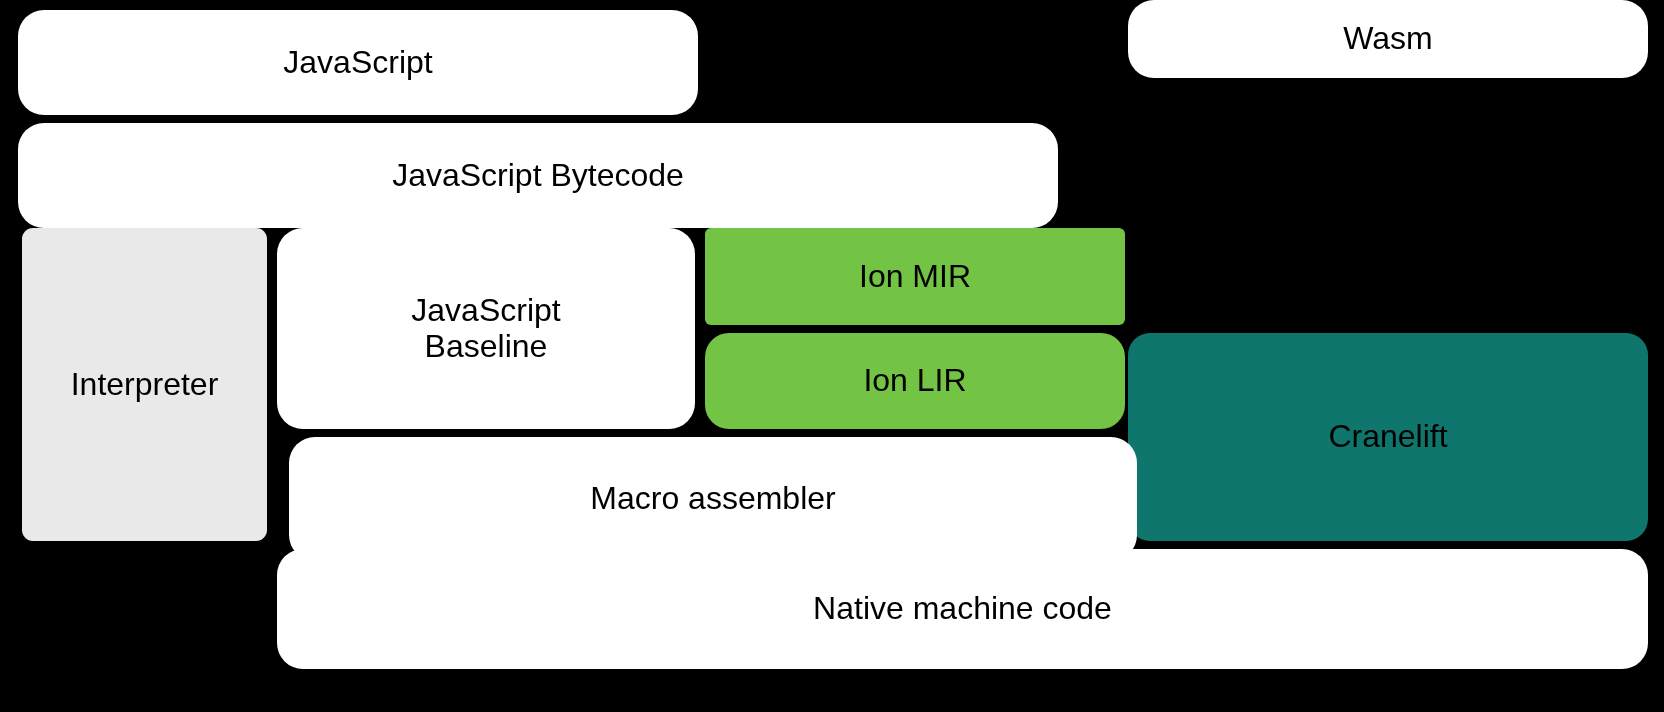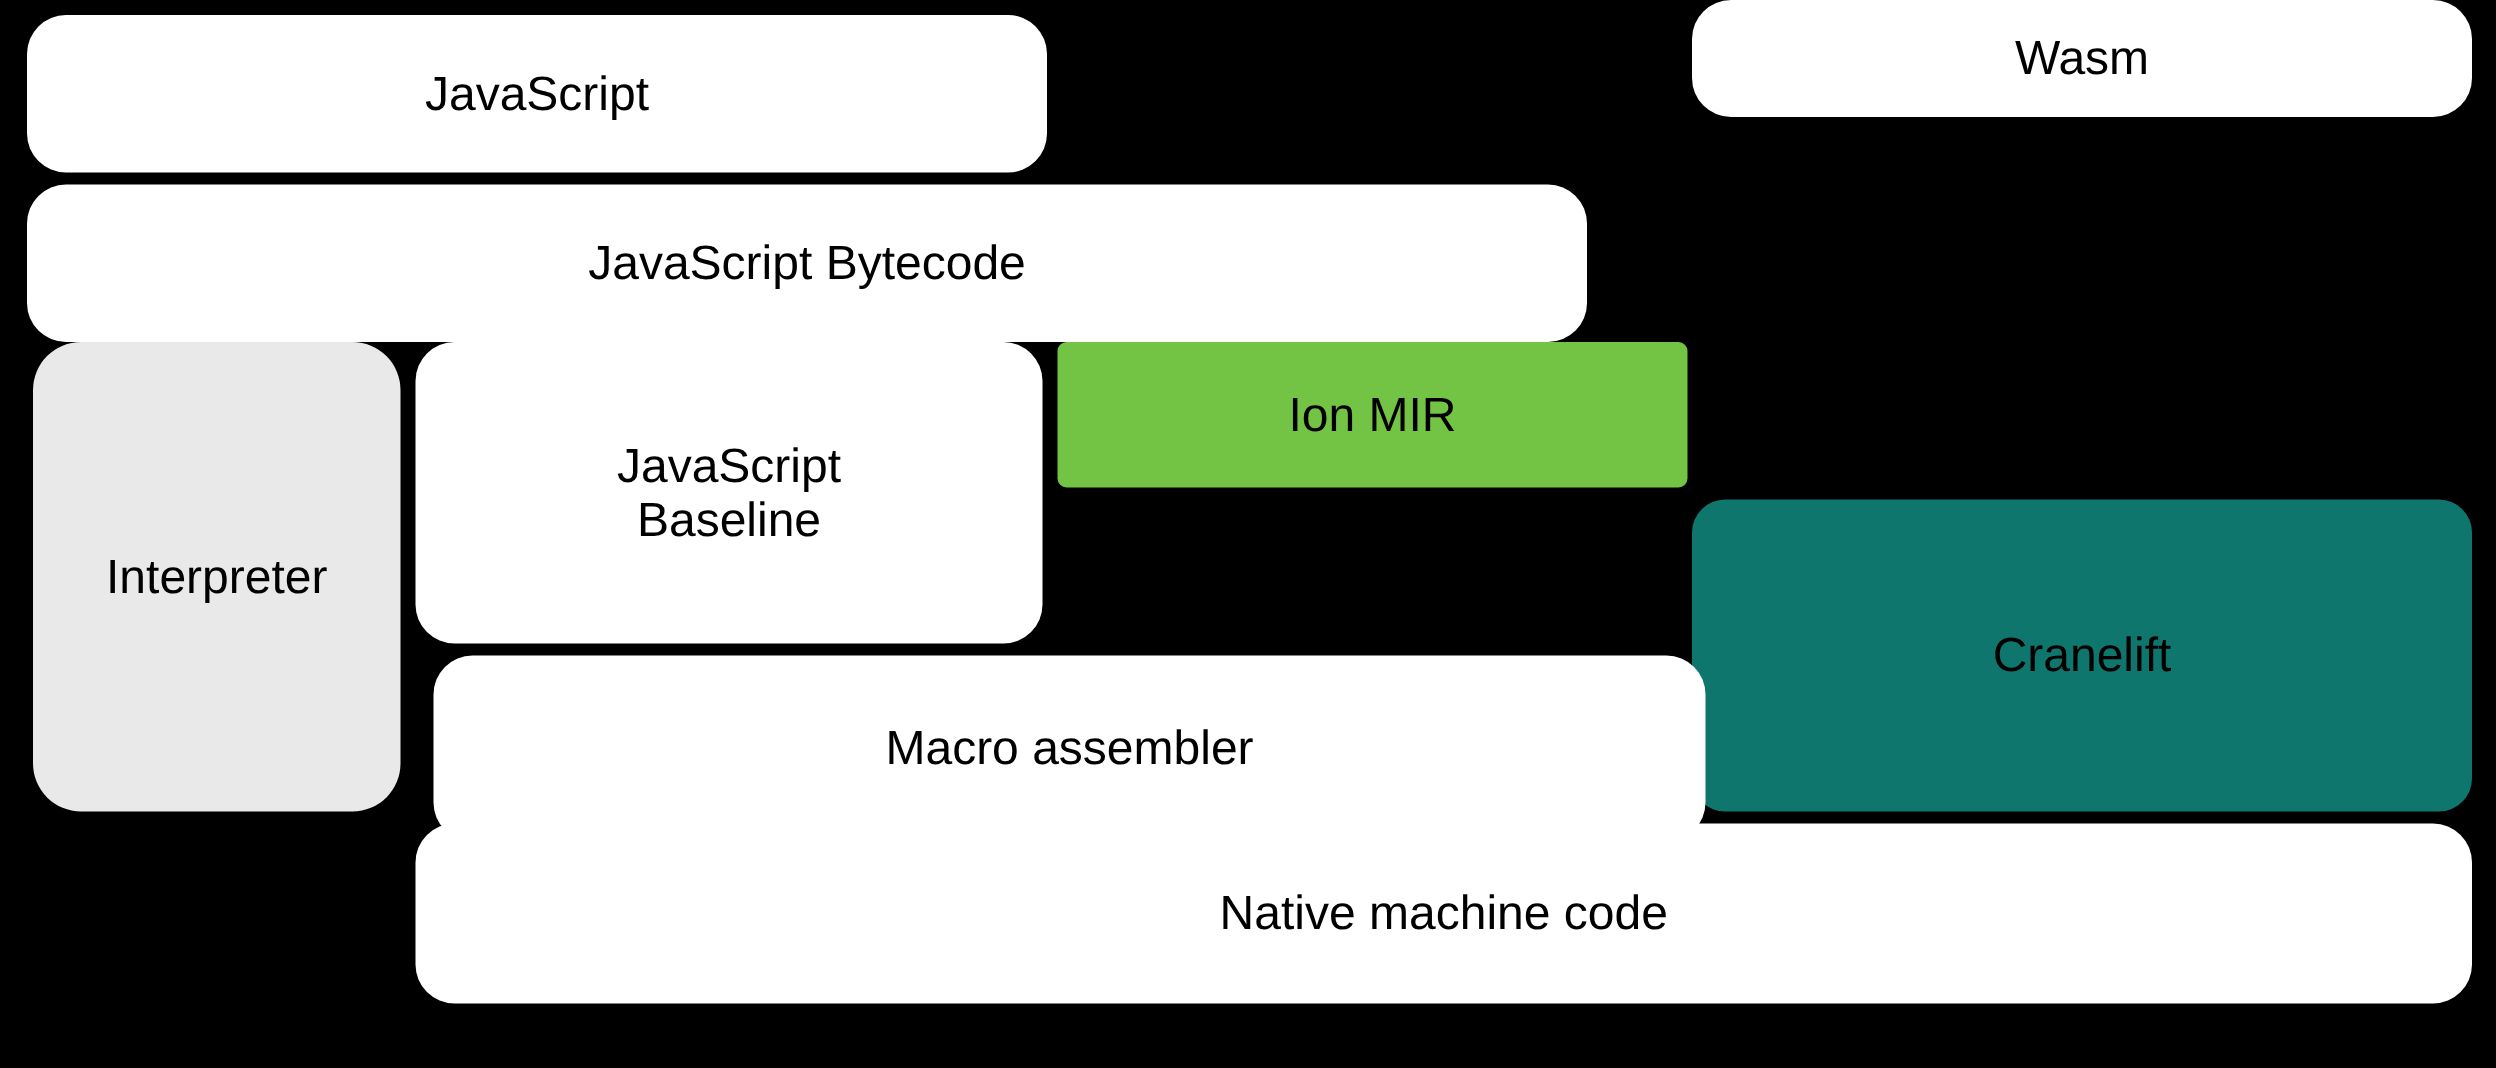--- a/index.html
+++ b/index.html
@@ -40,21 +40,21 @@
   .fill-pink   { background: #0f766e; border-radius: 22px; }
 
   
   #n-javascript        { left: 18px;   top: 10px;  width: 680px; height: 105px; }
   #n-asmjs             { left: 705px;  top: 10px;  width: 415px; height: 105px; }
   #n-wasm              { left: 1128px; top: 0;  width: 520px; height: 78px; }
   
   #n-js-bytecode       { left: 18px;   top: 123px; width: 1040px; height: 105px; }
   #n-baldrmonkey       { left: 920px;  top: 123px; width: 412px; height: 105px; }
   
-  #n-interpreter       { left: 22px;   top: 228px; width: 245px; height: 313px; border-radius: 32px; }
+  #n-interpreter       { left: 22px;   top: 228px; width: 245px; height: 313px; border-radius: 11px; }
   #n-js-baseline       { left: 277px;  top: 228px; width: 418px; height: 201px; }
   #n-ion-mir           { left: 705px;  top: 228px; width: 420px; height: 97px;  border-radius: 6px; }
   #n-ion-lir           { left: 705px;  top: 333px; width: 420px; height: 96px;  border-radius: 24px; }
   #n-cranelift         { left: 1128px; top: 333px; width: 520px; height: 208px; }
   #n-macro-assembler   { left: 289px;  top: 437px; width: 848px; height: 124px; }
   #n-native-code       { left: 277px;  top: 549px; width: 1371px; height: 120px; }
 </style>
 </head>
 <body>
 
@@ -68,20 +68,21 @@
   <div class="node fill-white" id="n-js-bytecode">JavaScript Bytecode</div>
 
 
   <div class="node fill-gray" id="n-interpreter">Interpreter</div>
 
   <div class="node fill-white" id="n-js-baseline">JavaScript
 Baseline</div>
 
   <div class="node fill-green" id="n-ion-mir">Ion MIR</div>
 
+  <div class="node fill-green" id="n-ion-lir">Ion LIR</div>
 
   <div class="node fill-pink" id="n-cranelift">Cranelift</div>
 
   <div class="node fill-white" id="n-macro-assembler">Macro assembler</div>
 
   <div class="node fill-white" id="n-native-code">Native machine code</div>
 
 </div>
 
 </body></html>

